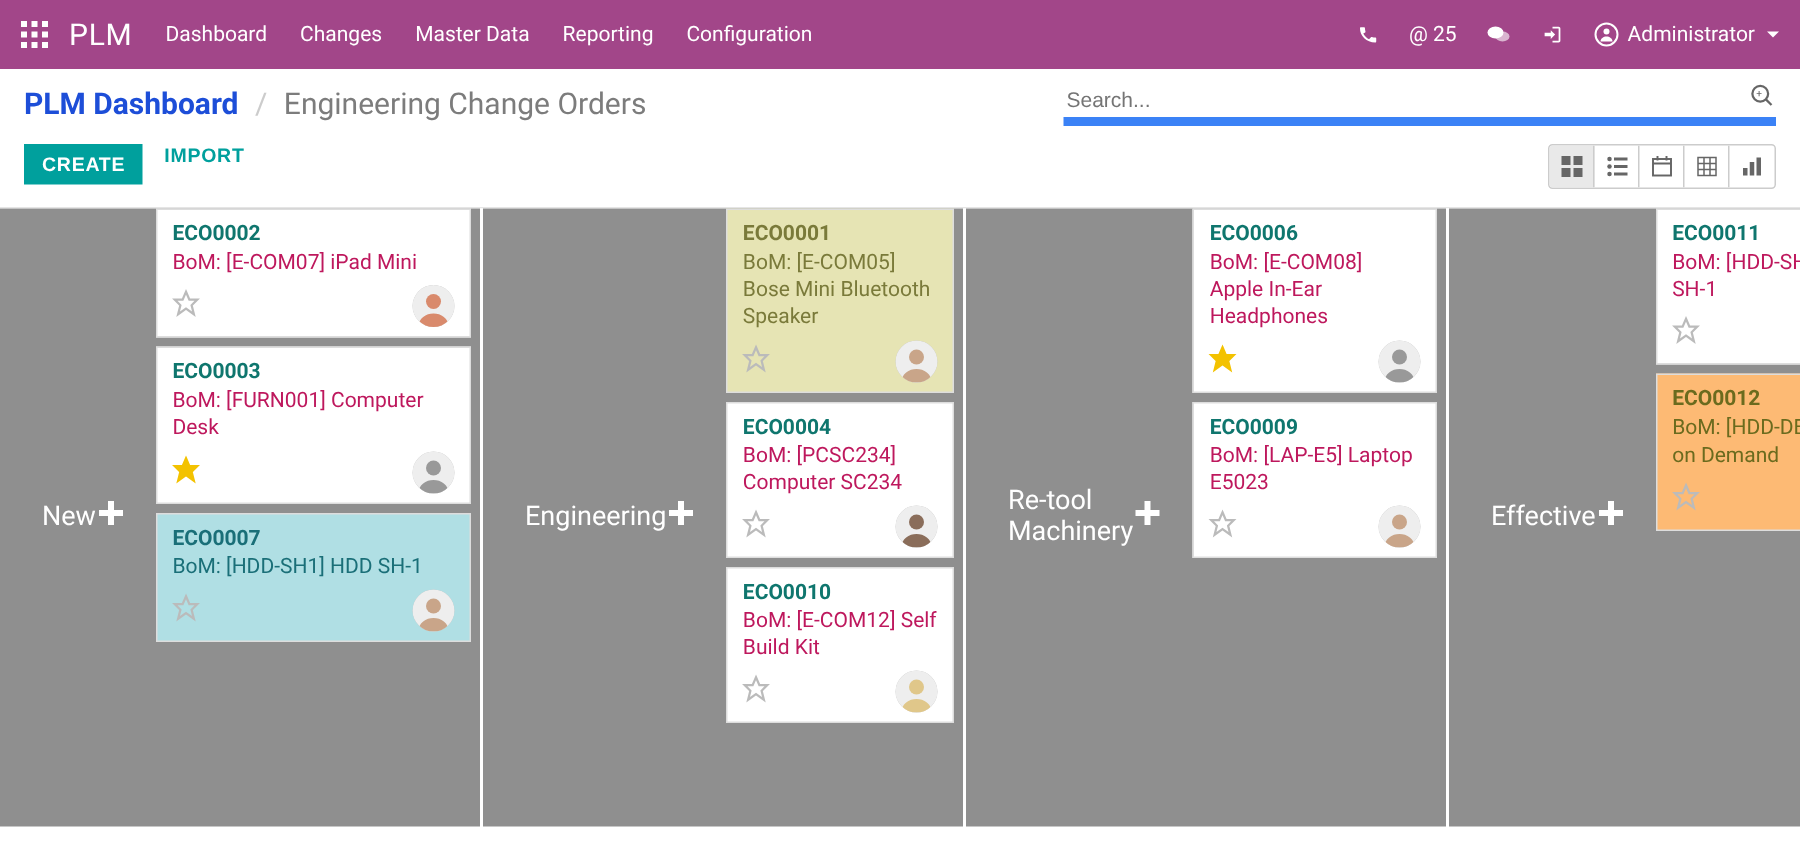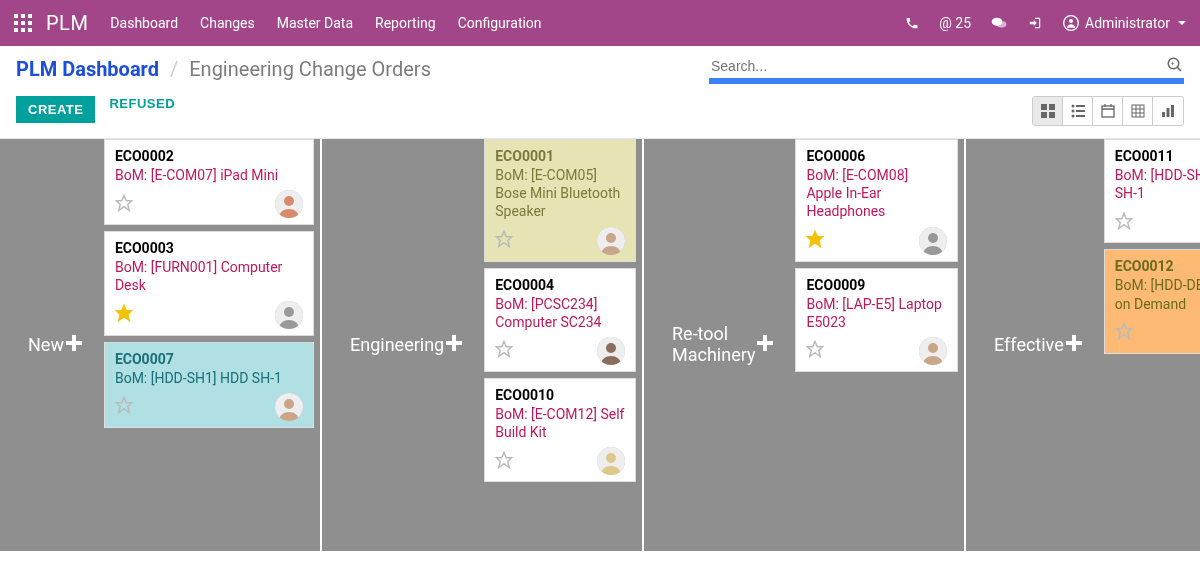--- a/index.html
+++ b/index.html
@@ -80,21 +80,21 @@
 .card {
   background: #fff;
   border: 1px solid #ddd;
   padding: 8px 10px 6px;
   position: relative;
   cursor: pointer;
 }
 .card.highlight-yellow { background: #e6e4b4; }
 .card.highlight-blue { background: #b0dfe4; }
 .card.highlight-olive { background: #fdba74; }
-.card-id { font-weight: 700; font-size: 14px; color: #000000; margin-bottom: 2px; }
+.card-id { font-weight: 700; font-size: 14px; color: #0f766e; margin-bottom: 2px; }
 .card.highlight-yellow .card-id { color: #7a7a3a; }
 .card.highlight-olive .card-id { color: #6b6b1e; }
 .card.highlight-blue .card-id { color: #1a6f78; }
 .card-desc { font-size: 14px; color: #be185d; line-height: 1.3; margin-bottom: 6px; }
 .card.highlight-yellow .card-desc { color: #7a7a3a; }
 .card.highlight-olive .card-desc { color: #6b6b1e; }
 .card.highlight-blue .card-desc { color: #1a6f78; }
 .card-foot { display: flex; align-items: center; justify-content: space-between; min-height: 28px; }
 .card-star { cursor: pointer; }
 .avatar { width: 28px; height: 28px; border-radius: 50%; background: #ccc; overflow: hidden; display: flex; align-items: center; justify-content: center; font-size: 18px; }
@@ -185,21 +185,21 @@
         <svg width="18" height="18" viewBox="0 0 24 24" fill="none" stroke="#666" stroke-width="2">
             <circle cx="10" cy="10" r="7"></circle>
             <line x1="15" y1="15" x2="20" y2="20"></line>
             <text x="9" y="13" font-size="9" fill="#666" stroke="none" text-anchor="middle">+</text>
           </svg>
       </span>
     </div>
   </div>
   <div class="cp-row2">
     <button class="btn-create">CREATE</button>
-    <button class="btn-import">REFUSED</button>
+    <button class="btn-import">IMPORT</button>
     <div class="view-switcher">
       <div class="vb active">
         <svg width="14" height="14" viewBox="0 0 14 14" fill="#666">
             <rect x="0" y="0" width="6" height="6"></rect>
             <rect x="8" y="0" width="6" height="6"></rect>
             <rect x="0" y="8" width="6" height="6"></rect>
             <rect x="8" y="8" width="6" height="6"></rect>
           </svg>
       </div>
       <div class="vb">

